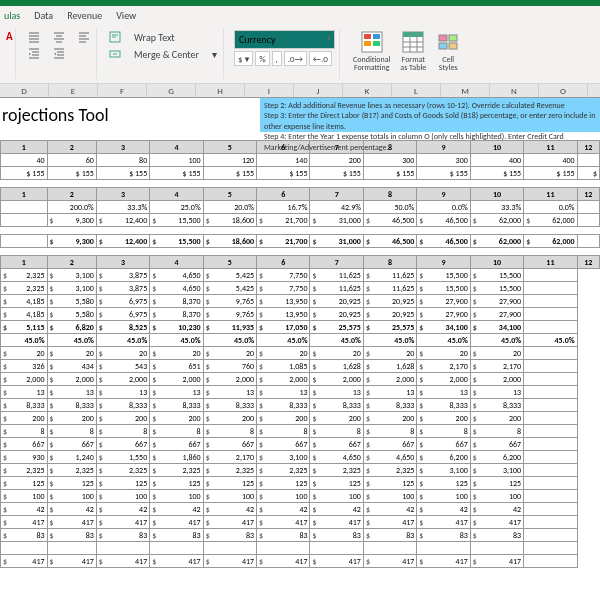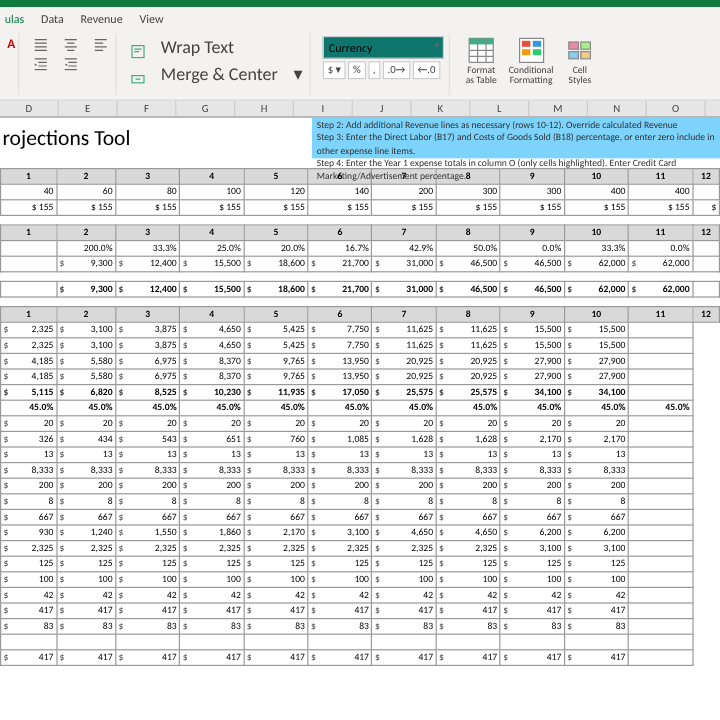--- a/index.html
+++ b/index.html
@@ -2,21 +2,21 @@
 <html><head>
 <meta charset="utf-8">
 <style>
 *{box-sizing:border-box;margin:0;padding:0;font-family:Calibri,Arial,sans-serif}
 body{width:600px;height:600px;overflow:hidden;background:#fff;font-size:9px}
 .titlebar{background:#0f7b3e;height:6px}
 .menubar{background:#f3f2f1;height:18px;display:flex;align-items:center;padding:0 4px;gap:14px;color:#444;font-size:10px}
 .menubar span:first-child{color:#0f7b3e;font-weight:400}
 .ribbon{background:#f3f2f1;height:60px;border-bottom:1px solid #d4d4d4;display:flex;align-items:flex-start;padding:4px 2px;gap:6px}
 .rgrp{display:flex;flex-direction:column;gap:2px;padding:2px 4px;border-right:1px solid #e0e0e0;height:100%}
-.rbtn{display:flex;align-items:flex-end;gap:13px;font-size:15px;color:#444;padding:1px 2px;cursor:pointer}
+.rbtn{display:flex;align-items:flex-start;gap:13px;font-size:10px;color:#444;padding:1px 2px;cursor:pointer}
 .ico{width:12px;height:12px;display:inline-block}
 .lgico{width:24px;height:24px}
 .dropdown{background:#0f766e;border:1px solid #ccc;padding:2px 16px 2px 4px;font-size:10px;position:relative;min-width:80px}
 .dropdown::after{content:"▾";position:absolute;right:3px;top:2px;font-size:8px;color:#666}
 .fmtrow{display:flex;gap:2px;align-items:center}
 .fmtbtn{border:1px solid #ccc;background:#fff;padding:1px 3px;font-size:9px;color:#444;cursor:pointer}
 .colhdr{display:flex;background:#e6e6e6;border-bottom:1px solid #999;height:14px}
 .ch{border-right:1px solid #ccc;text-align:center;font-size:9px;color:#444;line-height:14px}
 .sheet{overflow:hidden}
 .titlerow{height:34px;display:flex}
@@ -91,36 +91,36 @@
       <span class="fmtbtn">%</span>
       <span class="fmtbtn">,</span>
       <span class="fmtbtn">.0→</span>
       <span class="fmtbtn">←.0</span>
     </div>
   </div>
   <div class="rgrp" style="flex-direction:row;gap:4px;border-right:none">
     <div class="vbtn">
       <svg class="lgico" viewBox="0 0 24 24">
           <rect x="2" y="2" width="20" height="20" fill="#fff" stroke="#888"></rect>
-          <rect x="2" y="2" width="20" height="5" fill="#4a8"></rect>
-          <path d="M2 12h20M2 17h20M9 2v20M16 2v20" stroke="#888"></path>
-        </svg>
-      <span style="white-space:pre-line;text-align:center;line-height:1">Format
-as Table</span>
-    </div>
-    <div class="vbtn">
-      <svg class="lgico" viewBox="0 0 24 24">
-          <rect x="2" y="2" width="20" height="20" fill="#fff" stroke="#888"></rect>
           <rect x="4" y="4" width="7" height="5" fill="#e74c3c"></rect>
           <rect x="13" y="4" width="7" height="5" fill="#3498db"></rect>
           <rect x="4" y="11" width="7" height="5" fill="#f39c12"></rect>
           <rect x="13" y="11" width="7" height="5" fill="#2ecc71"></rect>
         </svg>
       <span style="white-space:pre-line;text-align:center;line-height:1">Conditional
 Formatting</span>
+    </div>
+    <div class="vbtn">
+      <svg class="lgico" viewBox="0 0 24 24">
+          <rect x="2" y="2" width="20" height="20" fill="#fff" stroke="#888"></rect>
+          <rect x="2" y="2" width="20" height="5" fill="#4a8"></rect>
+          <path d="M2 12h20M2 17h20M9 2v20M16 2v20" stroke="#888"></path>
+        </svg>
+      <span style="white-space:pre-line;text-align:center;line-height:1">Format
+as Table</span>
     </div>
     <div class="vbtn">
       <svg class="lgico" viewBox="0 0 24 24">
           <rect x="3" y="5" width="8" height="6" fill="#e8a" stroke="#888"></rect>
           <rect x="13" y="5" width="8" height="6" fill="#ae8" stroke="#888"></rect>
           <rect x="3" y="13" width="8" height="6" fill="#8ce" stroke="#888"></rect>
           <rect x="13" y="13" width="8" height="6" fill="#ec8" stroke="#888"></rect>
         </svg>
       <span style="white-space:pre-line;text-align:center;line-height:1">Cell
 Styles</span>
@@ -379,20 +379,33 @@
           <td class="cur">651</td>
           <td class="cur">760</td>
           <td class="cur">1,085</td>
           <td class="cur">1,628</td>
           <td class="cur">1,628</td>
           <td class="cur">2,170</td>
           <td class="cur">2,170</td>
           <td></td>
         </tr>
         <tr>
+          <td class="cur">2,000</td>
+          <td class="cur">2,000</td>
+          <td class="cur">2,000</td>
+          <td class="cur">2,000</td>
+          <td class="cur">2,000</td>
+          <td class="cur">2,000</td>
+          <td class="cur">2,000</td>
+          <td class="cur">2,000</td>
+          <td class="cur">2,000</td>
+          <td class="cur">2,000</td>
+          <td></td>
+        </tr>
+        <tr>
           <td class="cur">13</td>
           <td class="cur">13</td>
           <td class="cur">13</td>
           <td class="cur">13</td>
           <td class="cur">13</td>
           <td class="cur">13</td>
           <td class="cur">13</td>
           <td class="cur">13</td>
           <td class="cur">13</td>
           <td class="cur">13</td>

